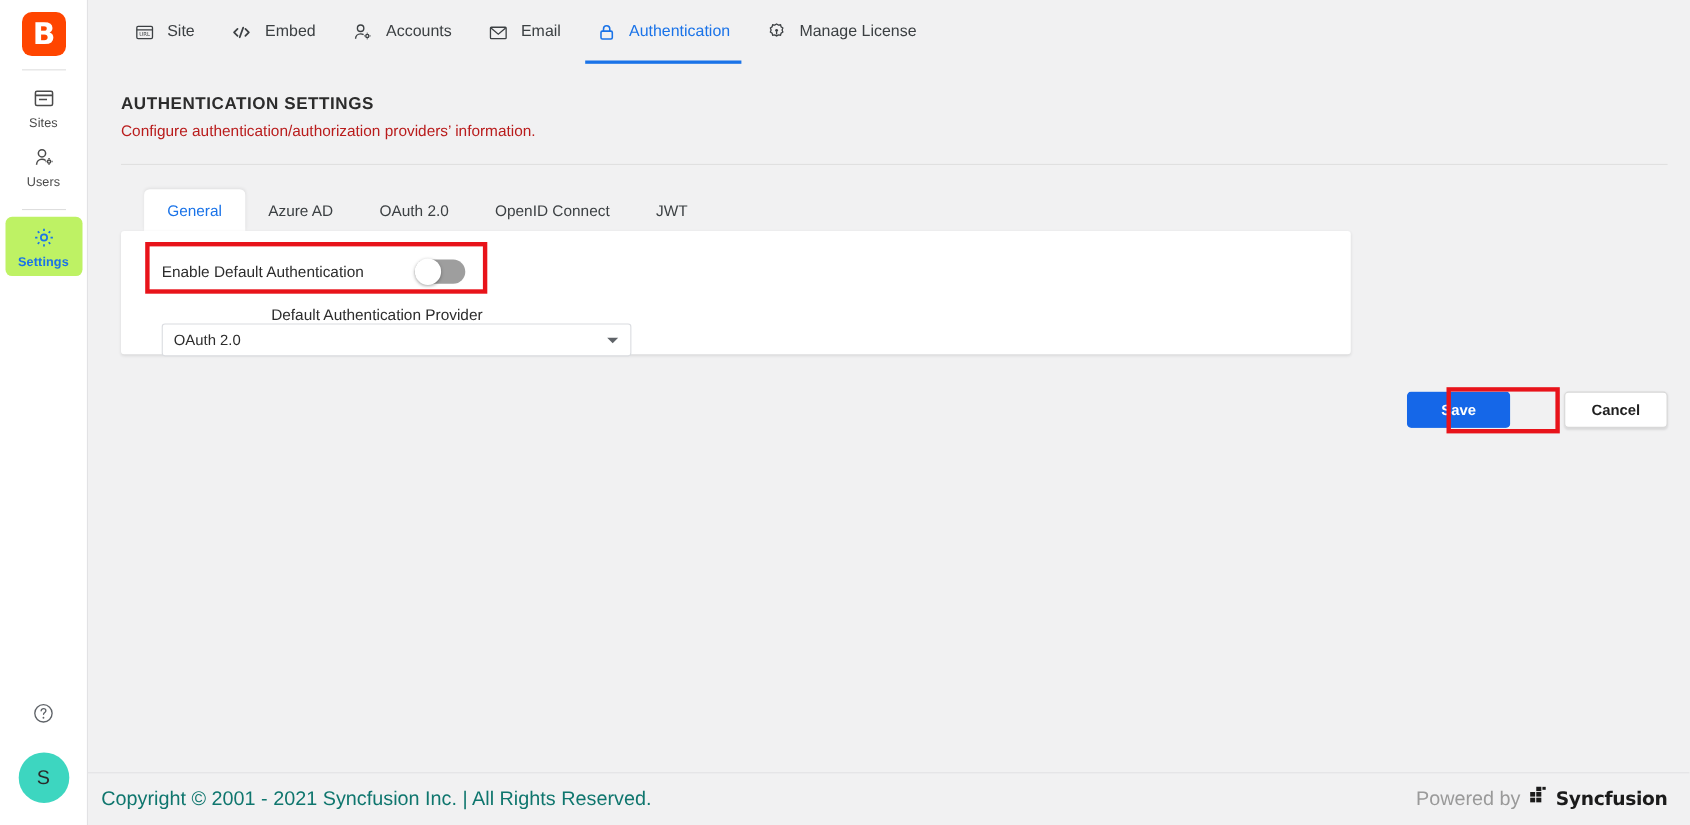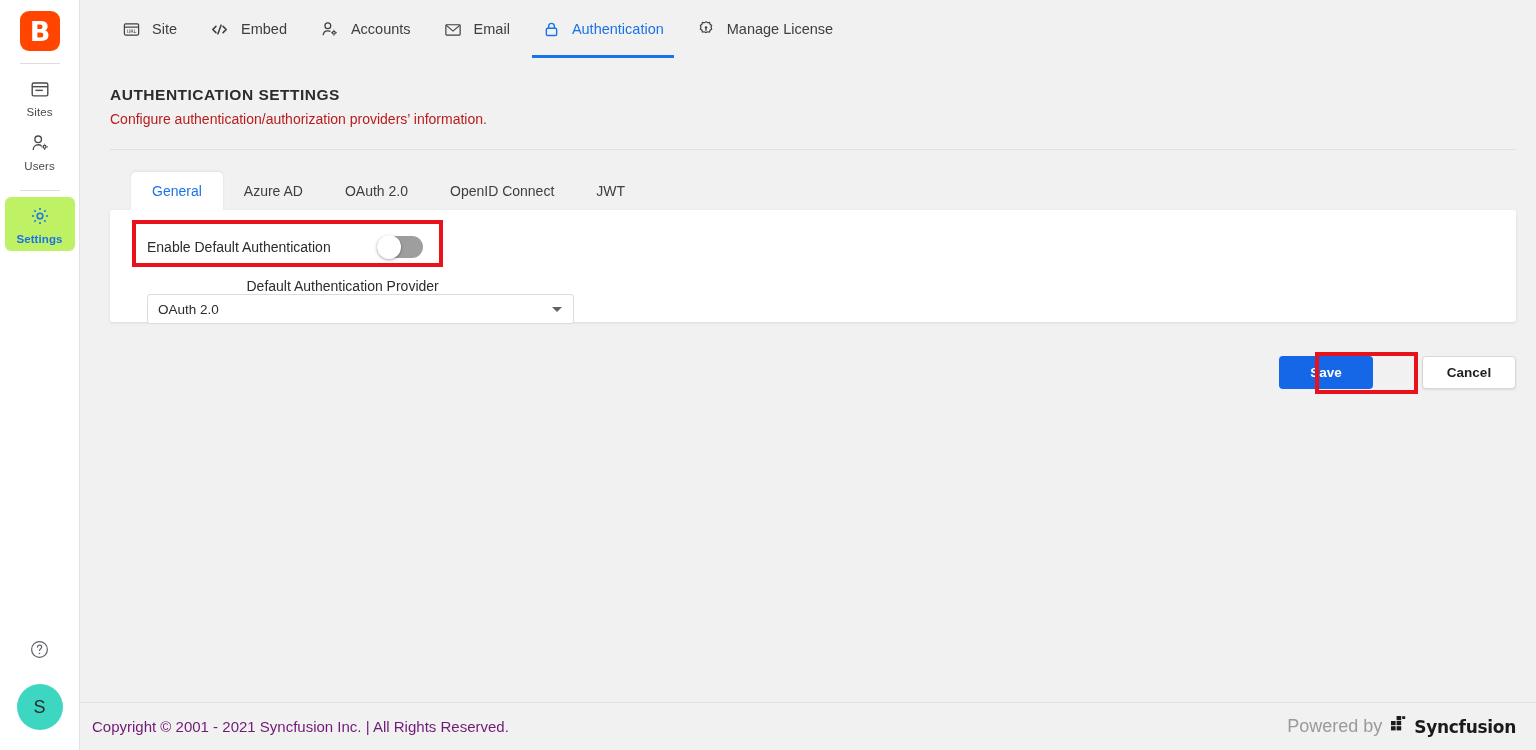--- a/index.html
+++ b/index.html
@@ -102,21 +102,21 @@
     border-radius: 5px 5px 0 0;
   }
   .tab.active {
     background: #ffffff; color: #1a73e8;
     box-shadow: 0 -1px 3px rgba(0,0,0,.07);
   }
 
   
   #card {
     position: absolute; left: 110px; top: 210px;
-    width: 1406px; height: 112px;
+    width: 1118px; height: 112px;
     background: #ffffff; border-radius: 3px;
     box-shadow: 0 1px 3px rgba(0,0,0,.10);
   }
   .form-row { position: absolute; display: flex; align-items: center; }
   #row-toggle { left: 37px; top: 26px; }
   #row-provider { left: 37px; top: 68px; flex-direction: column; }
   .f-label { font-size: 14px; color: #2c2c2c; }
   #row-toggle .f-label { width: 228px; }
   #row-provider .f-label { width: 228px; }
 
@@ -169,21 +169,21 @@
   #hl-toggle { left: 132px; top: 220px; width: 311px; height: 47px; }
   #hl-save   { left: 1315px; top: 352px; width: 103px; height: 42px; }
 
   
   #footer {
     position: absolute; left: 80px; right: 0; bottom: 0; height: 48px;
     border-top: 1px solid #e2e2e4;
     display: flex; align-items: center; justify-content: space-between;
     padding: 0 20px 0 12px;
   }
-  #copyright { font-size: 15px; color: #701a75; }
+  #copyright { font-size: 18px; color: #0f766e; }
   #powered { display: flex; align-items: center; gap: 9px; }
   #powered-label { font-size: 18px; color: #9a9a9a; }
   #sf-logo { display: flex; align-items: center; gap: 3px; }
   #sf-word {
     font-family: "DejaVu Sans", sans-serif;
     font-size: 17px; font-weight: 700; color: #1b1b1b; letter-spacing: -.3px;
   }
 </style>
 </head>
 <body>

